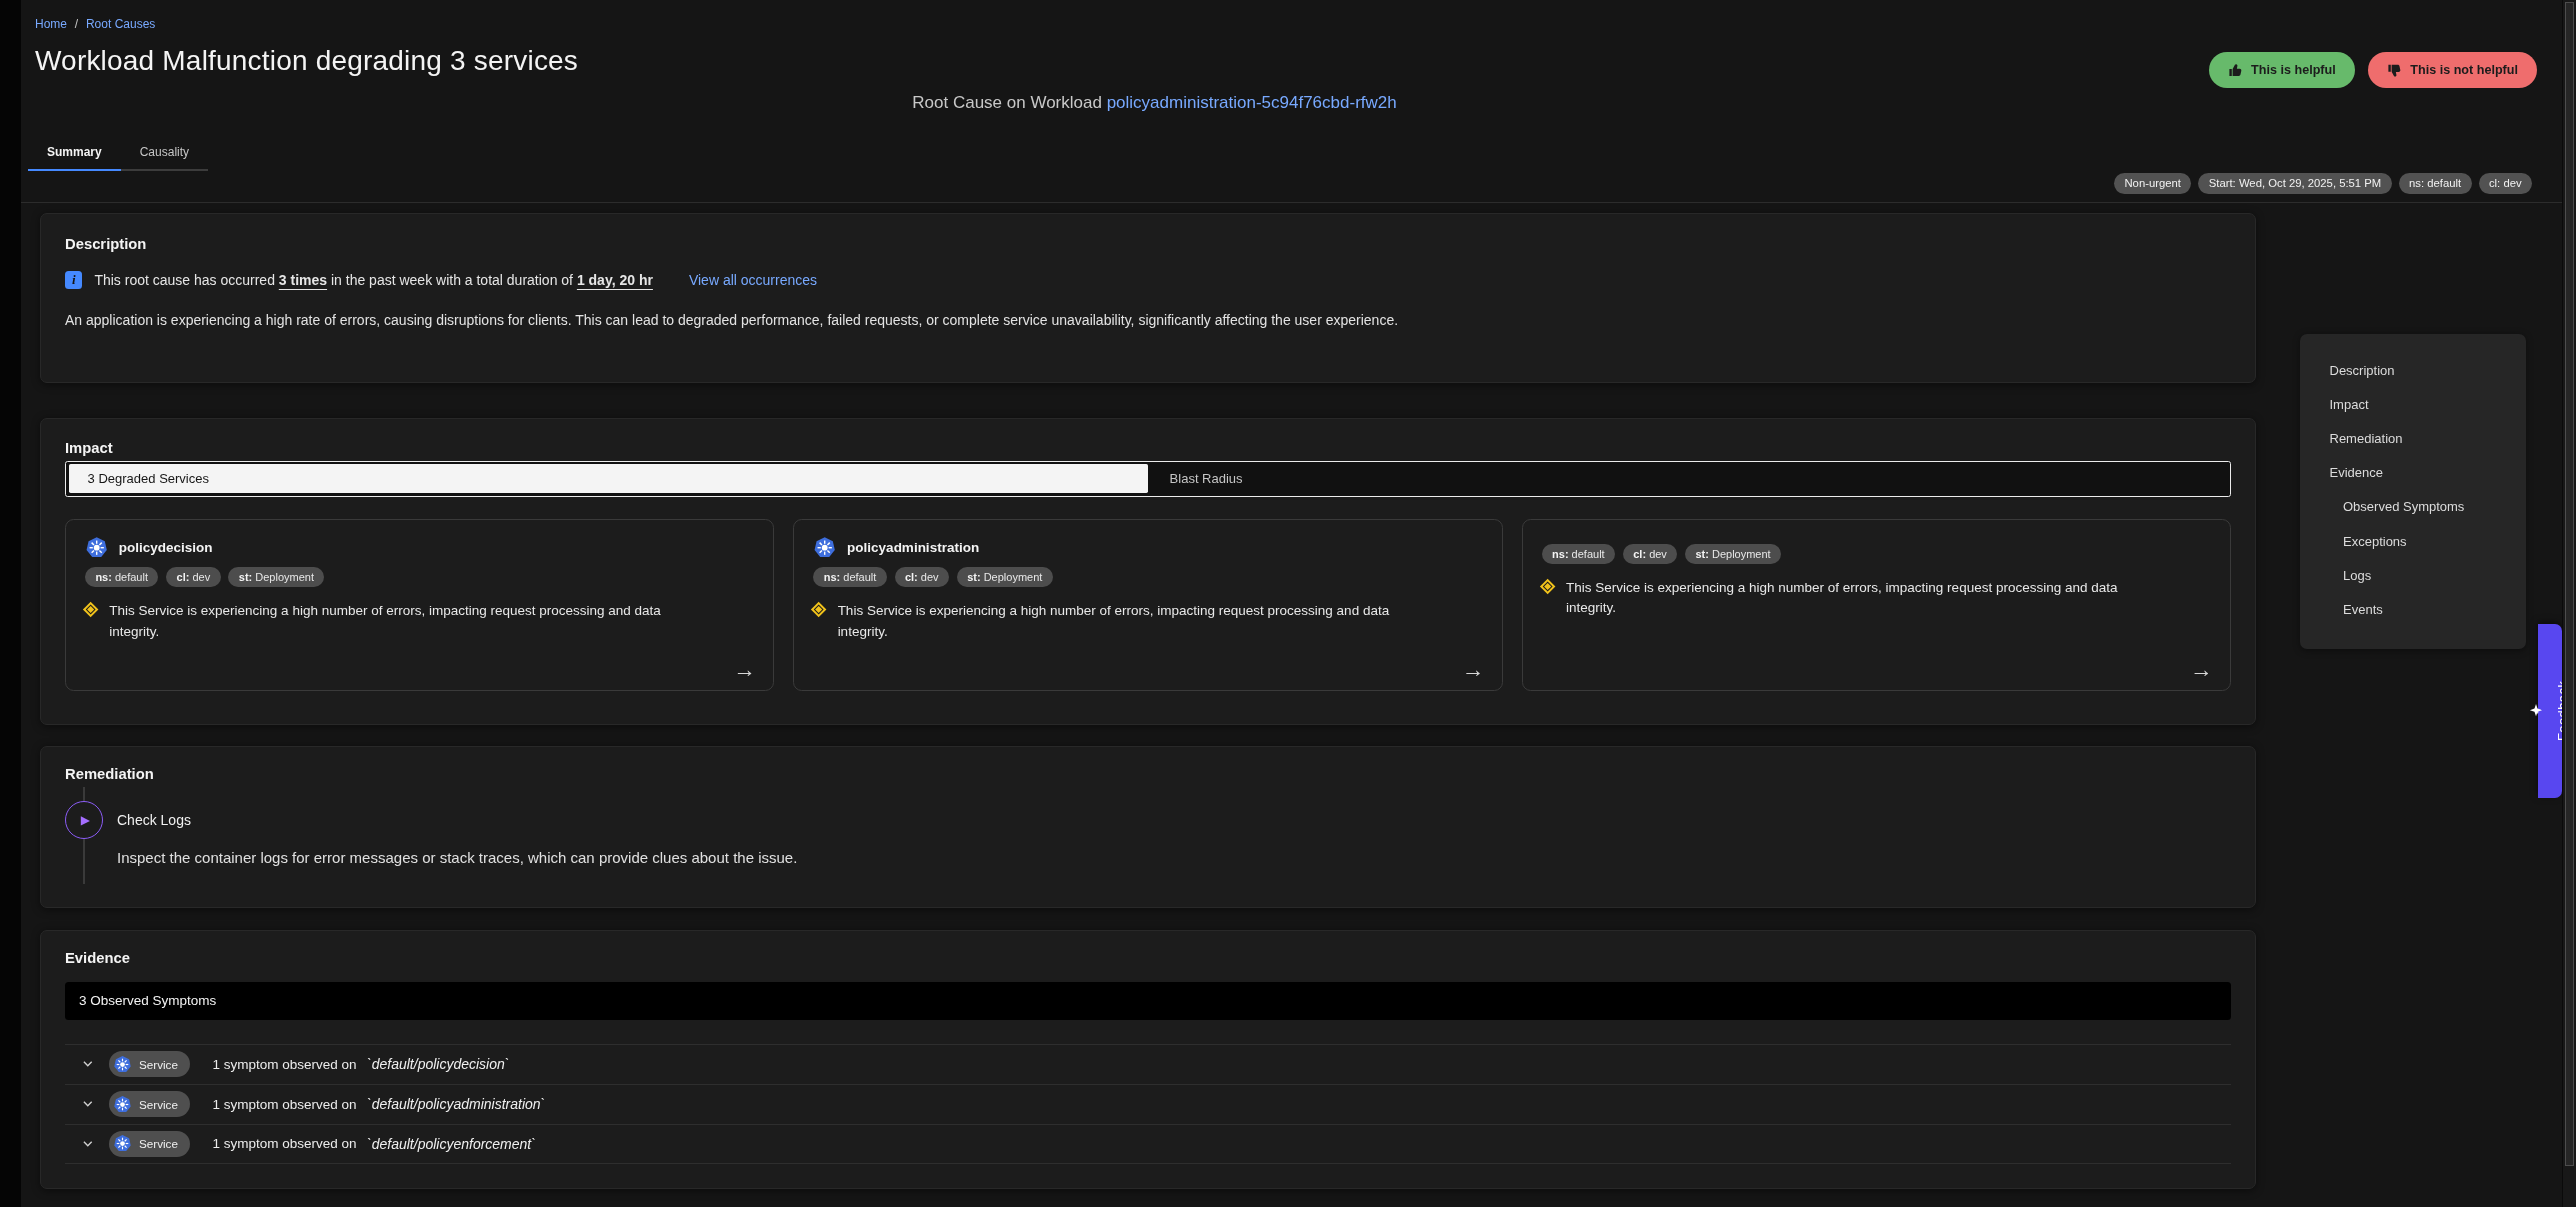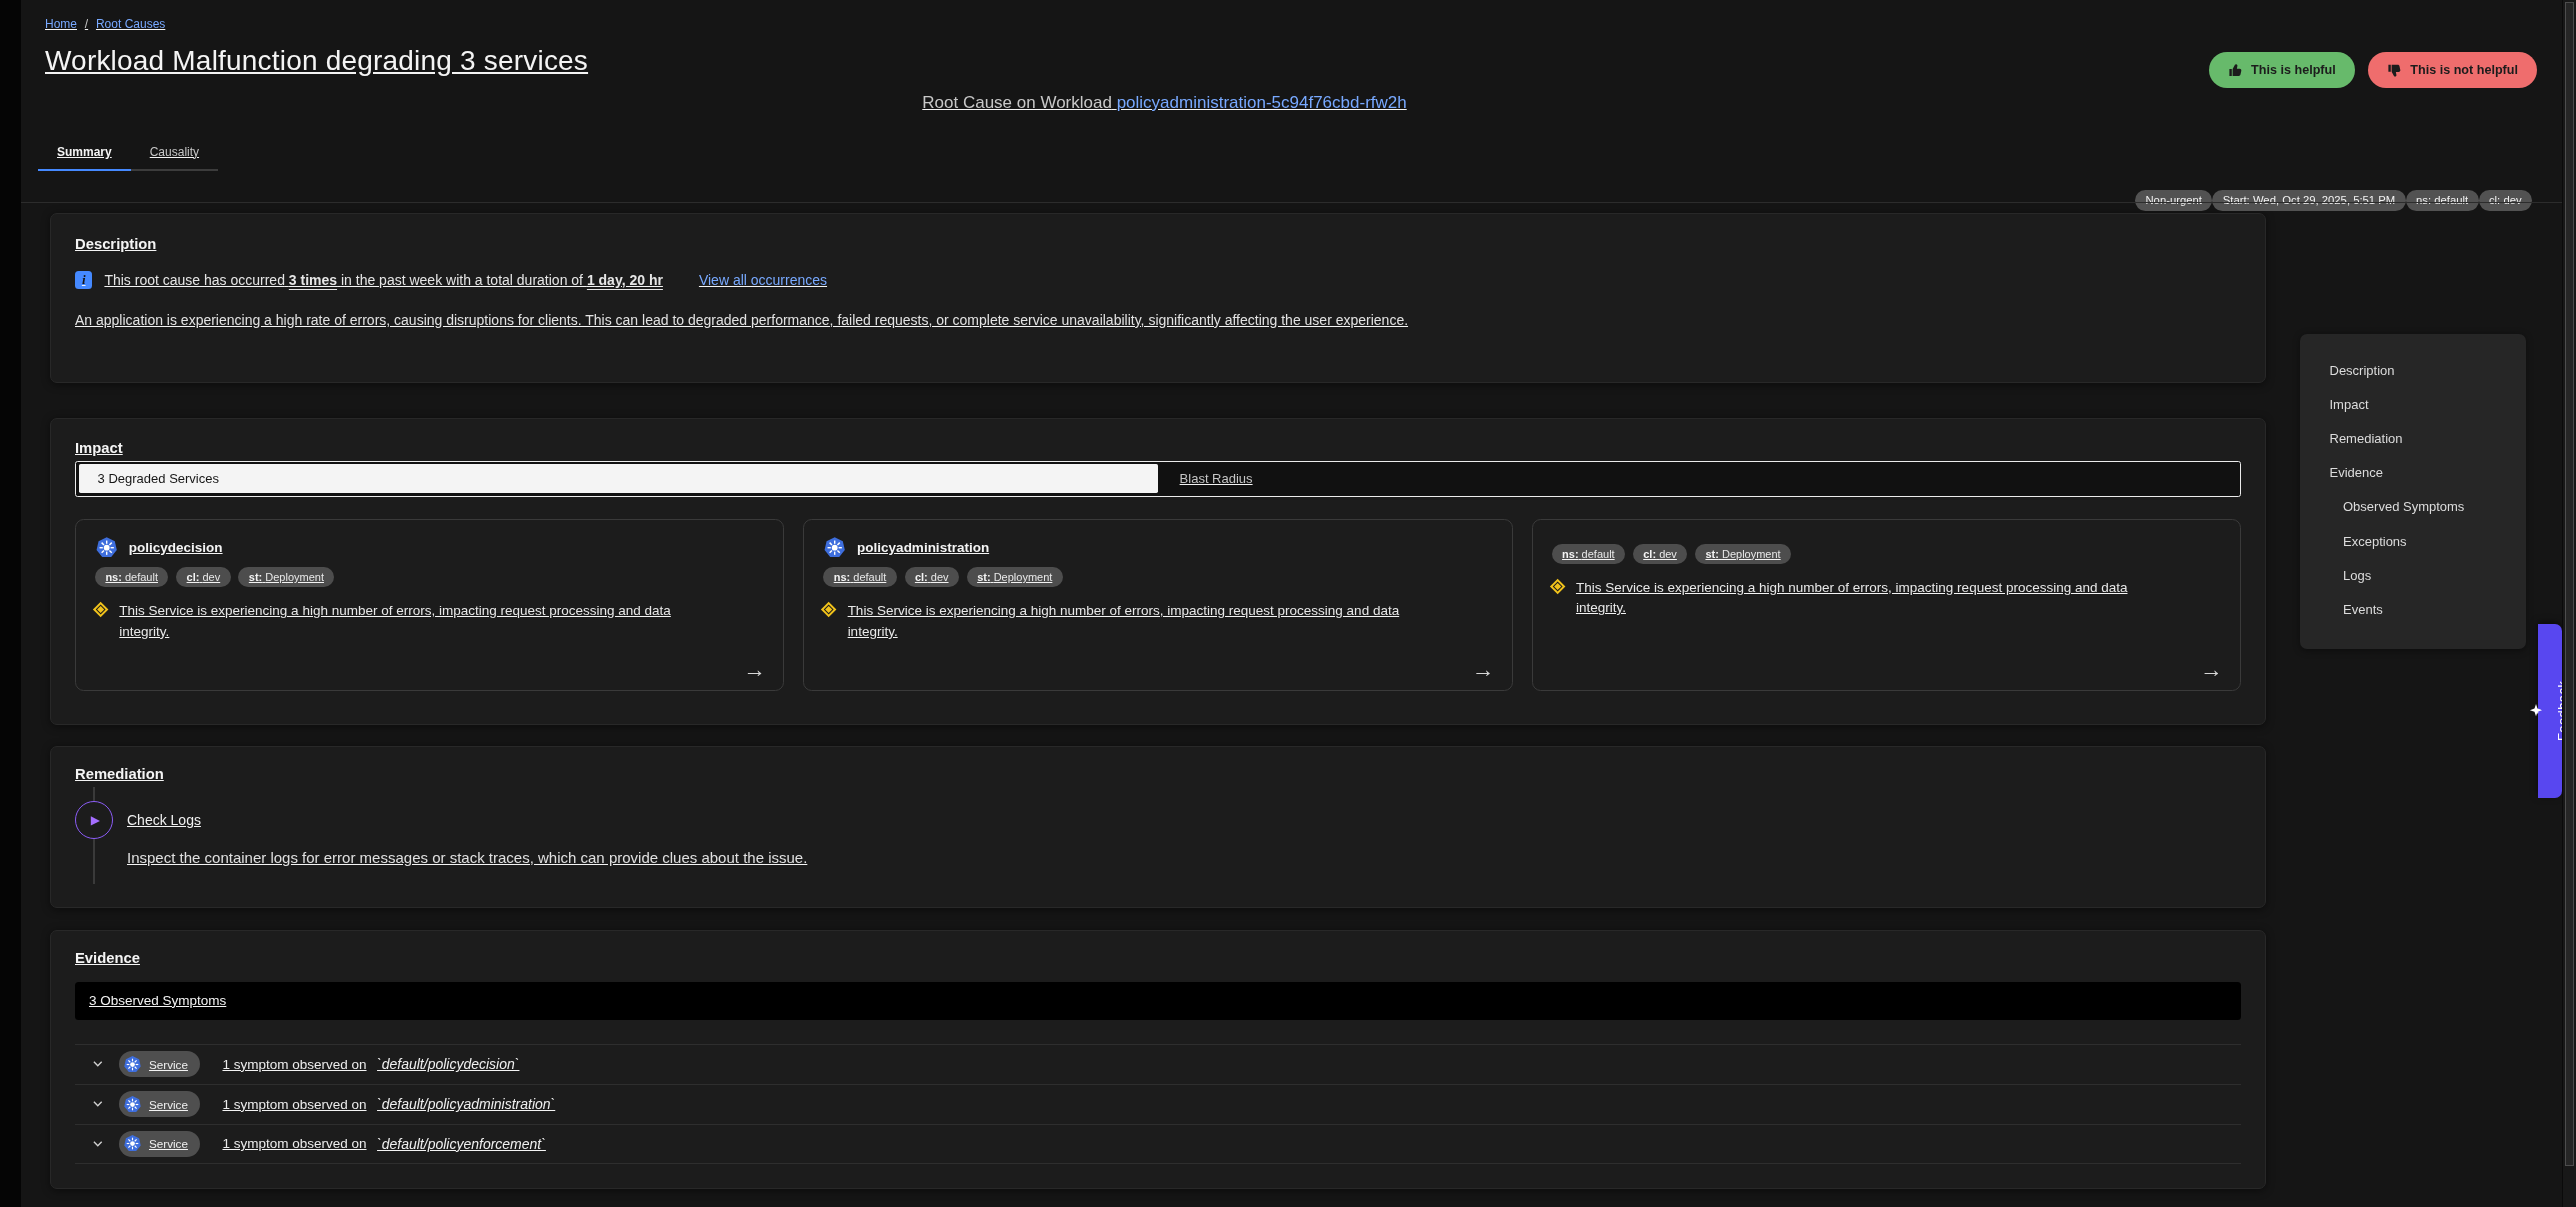--- a/index.html
+++ b/index.html
@@ -4,42 +4,42 @@
 <style>
   * { margin:0; padding:0; box-sizing:border-box; }
   html,body { width:2576px; height:1207px; overflow:hidden; }
   body {
     background:#151515;
     font-family:"Liberation Sans","DejaVu Sans",sans-serif;
     color:#f4f4f4;
     position:relative;
   }
   .left-strip { position:absolute; left:0; top:0; width:21px; height:100%; background:#050505; }
-  .content { position:absolute; left:38px; top:0; width:2246px;text-decoration:underline; }
+  .content { position:absolute; left:28px; top:0; width:2246px; }
 
   
   .breadcrumb { padding:17.4px 0 0 7px; font-size:12px; display:flex; gap:7.8px; align-items:center; }
   .breadcrumb a { color:#78a9ff; text-decoration:none; cursor:pointer; }
   .breadcrumb .sep { color:#c6c6c6; }
   .page-title { font-size:28px; font-weight:400; color:#f4f4f4; padding:14px 0 0 7px; letter-spacing:0.2px; }
   .subtitle { font-size:17px; font-weight:400; color:#c8c8c8; padding:15.6px 0 0 7px;text-align:center; }
   .subtitle a { color:#78a9ff; text-decoration:none; cursor:pointer; }
 
   .fb-buttons { position:absolute; top:52px; right:39px; display:flex; gap:13px; }
   .pill-btn { display:flex; align-items:center; gap:8.7px; height:36px; padding:0 19px; border:none; border-radius:18px; font-size:12.6px; font-weight:bold; color:#1c1c1c; cursor:pointer; font-family:inherit; }
   .pill-btn.helpful { background:#67ba6b; }
   .pill-btn.not-helpful { background:#ef6d6d; }
   .thumb { width:14.8px; height:14.8px; display:inline-block; }
   .thumb svg { width:100%; height:100%; }
   .thumb.down svg { transform:rotate(180deg) scaleX(-1); }
 
   .tabbar { margin-top:22.6px; display:flex; }
   .tab { height:35px; line-height:33px; padding:0 19px; font-size:12px; color:#c6c6c6; border-bottom:2.6px solid #3c3c3c; cursor:pointer; }
   .tab.active { color:#f4f4f4; font-weight:bold; border-bottom-color:#4589ff; }
-  .meta-tags { position:absolute; top:190px; right:44px; display:flex; }
+  .meta-tags { position:absolute; top:173px; right:44px; display:flex; gap:7px; }
   .meta-tag { height:21px; line-height:21px; padding:0 10.4px; border-radius:10.4px; background:#525252; color:#f2f2f2; font-size:11.3px; white-space:nowrap; }
   .header-divider { position:absolute; left:21px; right:14px; top:202px; height:0.9px; background:#2c2c2c; }
 
   
   main { padding:42px 0 0 12px; }
   .card { width:2216px; background:#1c1c1c; border:0.9px solid #282828; border-radius:7px; box-shadow:0 1.7px 8.7px rgba(0,0,0,.45); padding:22.6px 24px; }
   .card h2 { font-size:14.8px; font-weight:bold; color:#f4f4f4; }
   #desc-card { height:170px; margin-bottom:35px; }
   #impact-card { height:307px; margin-bottom:21px; padding:21px 24px; }
   #remed-card { height:162px; margin-bottom:22.6px; padding:19px 24px; }

